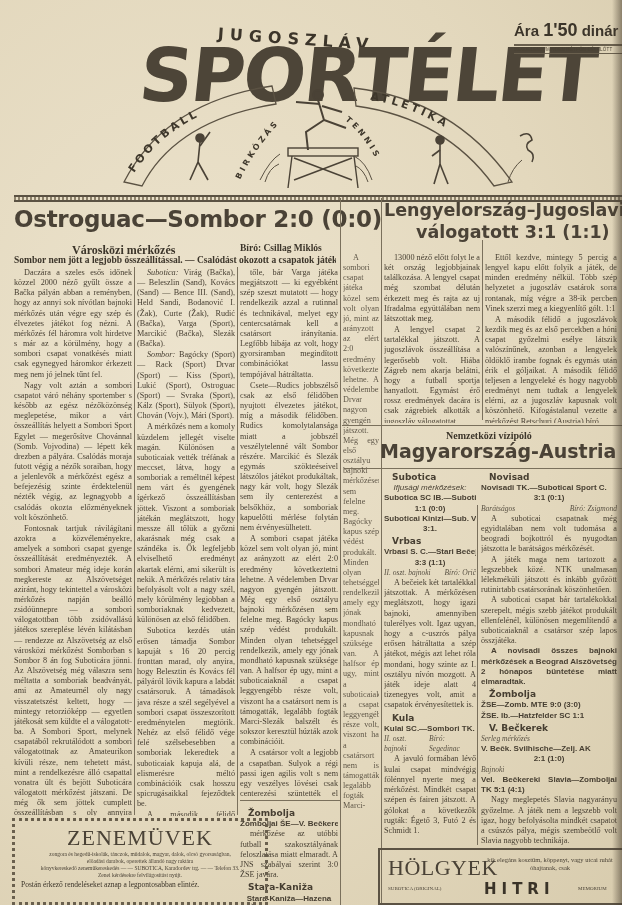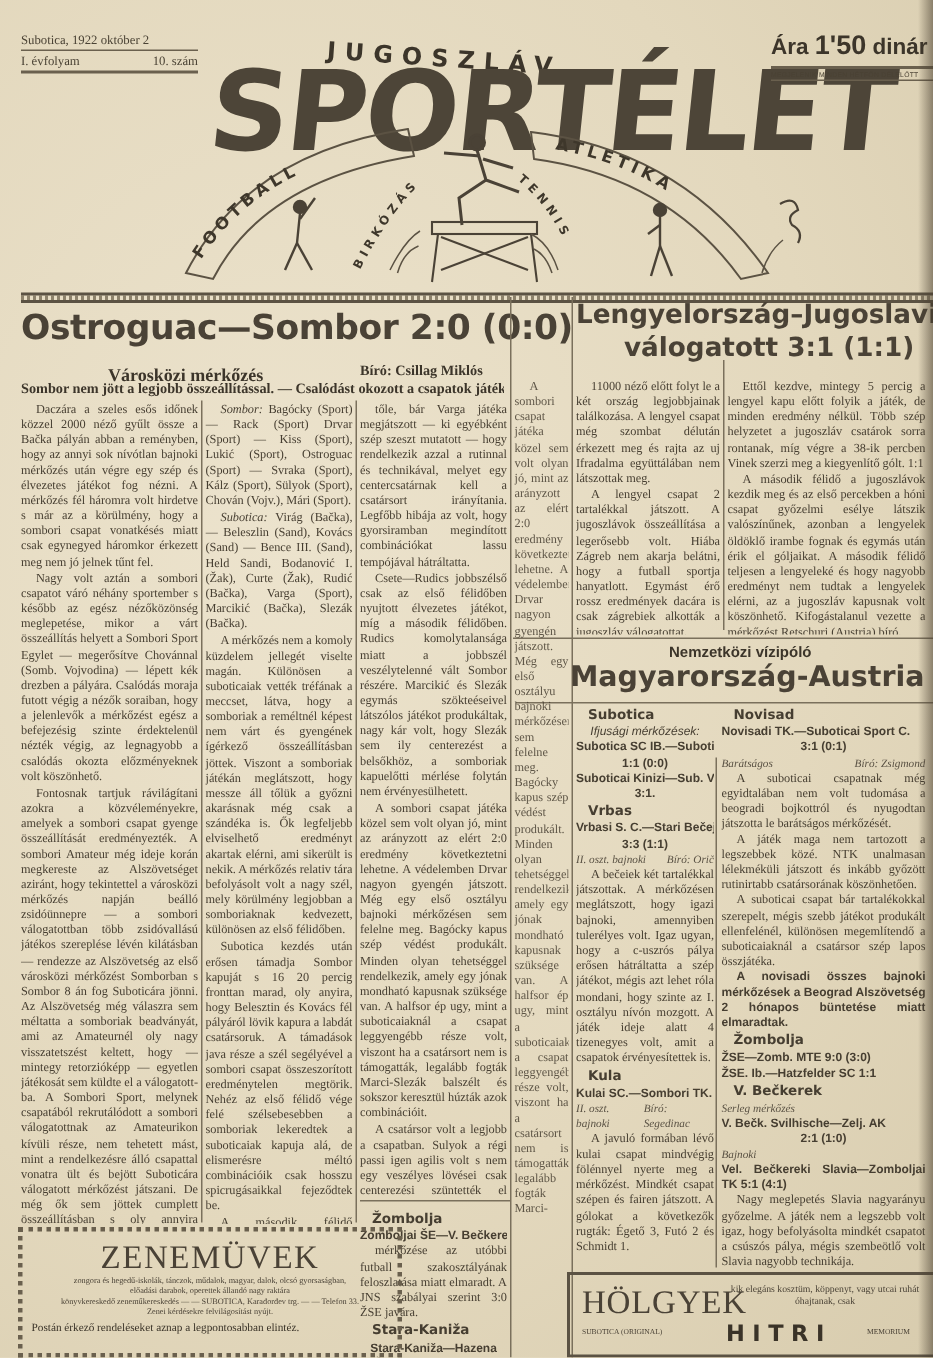--- a/index.html
+++ b/index.html
@@ -40,21 +40,21 @@
   .hl-right-2 { position: absolute; left: 416px; top: 222px; font-family: "DejaVu Sans", sans-serif; font-weight: bold; font-size: 17.5px; color: #4a4236; white-space: nowrap; }
 
   .vline { position: absolute; width: 1px; background: #7a705c; }
   .hline { position: absolute; height: 1px; background: #7a705c; }
 
   .col { position: absolute; font-size: 8.2px; line-height: 10.15px; text-align: justify; color: #463e31; overflow: hidden; hyphens: auto; }
   .col p { text-indent: 10px; margin-bottom: 1px; }
   .col .lineup { text-indent: 10px; }
   .col .it { font-style: italic; }
 
-  .hl-water-kicker { position: absolute; left: 446px; top: 430px; font-family: Liberation Sans, sans-serif; font-weight: bold; font-size: 10px; color: #3c352a; }
+  .hl-water-kicker { position: absolute; left: 446px; top: 430px; font-family: Liberation Serif, serif; font-weight: bold; font-size: 10px; color: #3c352a; }
   .hl-water { position: absolute; left: 380px; top: 440px; font-family: "DejaVu Sans", sans-serif; font-weight: bold; font-size: 19px; color: #4a4236; white-space: nowrap; }
 
   .res { position: absolute; font-size: 8.2px; line-height: 10.2px; color: #463e31; overflow: hidden; }
   .res .place { font-family: "DejaVu Sans", sans-serif; font-weight: bold; font-size: 9px; margin: 2px 0 1px 8px; }
   .res .match { font-family: "Liberation Sans", sans-serif; font-weight: bold; font-size: 8px; white-space: nowrap; }
   .res .score { text-align: center; font-family: "Liberation Sans", sans-serif; font-weight: bold; font-size: 8px; }
   .res .meta { font-style: italic; font-size: 7.5px; display: flex; justify-content: space-between; color: #5a5244; }
   .res .txt { text-align: justify; text-indent: 10px; }
   .res .subhead { font-family: "Liberation Sans", sans-serif; font-weight: bold; font-size: 8px; text-align: justify; }
 
@@ -72,29 +72,20 @@
   .ad-holgy .smallL { position: absolute; left: 8px; top: 36px; font-size: 5px; color: #4a4236; }
   .ad-holgy .smallR { position: absolute; left: 198px; top: 36px; font-size: 5px; color: #4a4236; }
   .ad-holgy .bottom { position: absolute; left: 8px; top: 45px; font-size: 7px; white-space: nowrap; color: #4a4236; margin-top: 28px; }
   .ad-holgy .bottom b { letter-spacing: 1px; }
 </style>
 </head>
 <body>
 
 <div class="page">
 
-  <div class="mh-left">
-    <div class="row">
-      <span>Subotica, 1922 október 2</span>
-    </div>
-    <div class="row">
-      <span>I. évfolyam</span>
-      <span>10. szám</span>
-    </div>
-  </div>
 
   <div class="kicker">JUGOSZLÁV</div>
 
   <div class="title-word">SPORTÉLET</div>
 
   <svg class="logo" viewBox="0 0 430 150">
     <defs>
       <path id="arcL" d="M 20 140 Q 60 70 160 55"></path>
       <path id="arcR" d="M 250 58 Q 340 70 390 140"></path>
       <path id="arcML" d="M 130 140 Q 150 100 175 78"></path>
@@ -172,41 +163,41 @@
   <div class="hline" style="left:240px;top:800px;width:100px;"></div>
 
   <div class="col" style="left:14px;top:268px;width:118px;height:548px;">
     <p>Daczára a szeles esős időnek közzel 2000 néző gyűlt össze a Bačka pályán abban a reményben, hogy az annyi sok nívótlan bajnoki mérkőzés után végre egy szép és élvezetes játékot fog nézni. A mérkőzés fél háromra volt hirdetve s már az a körülmény, hogy a sombori csapat vonatkésés miatt csak egynegyed háromkor érkezett meg nem jó jelnek tűnt fel.</p>
     <p>Nagy volt aztán a sombori csapatot váró néhány sportember s később az egész nézőközönség meglepetése, mikor a várt összeállítás helyett a Sombori Sport Egylet — megerősítve Chovánnal (Somb. Vojvodina) — lépett kék drezben a pályára. Csalódás moraja futott végig a nézők soraiban, hogy a jelenlevők a mérkőzést egész a befejezésig szinte érdektelenül nézték végig, az legnagyobb a csalódás okozta előzményeknek volt köszönhető.</p>
     <p>Fontosnak tartjuk rávilágítani azokra a közvéleményekre, amelyek a sombori csapat gyenge összeállítását eredményezték. A sombori Amateur még ideje korán megkereste az Alszövetséget aziránt, hogy tekintettel a városközi mérkőzés napján beálló zsidóünnepre — a sombori válogatottban több zsidóvallású játékos szereplése lévén kilátásban — rendezze az Alszövetség az első városközi mérkőzést Somborban s Sombor 8 án fog Suboticára jönni. Az Alszövetség még válaszra sem méltatta a somboriak beadványát, ami az Amateurnél oly nagy visszatetszést keltett, hogy — mintegy retorzióképp — egyetlen játékosát sem küldte el a válogatott-ba. A Sombori Sport, melynek csapatából rekrutálódott a sombori válogatottnak az Amateurikon kívüli része, nem tehetett mást, mint a rendelkezésre álló csapattal vonatra ült és bejött Suboticára válogatott mérkőzést játszani. De még ők sem jöttek cumplett összeállításban s oly annyira kellemetlen helyzetben voltak, hogy kényszerűségből az egyik Suboticán katonáskodó treningei nélkülöző játékosukat voltak kénytelenek az utcán megfogni és kapacitálással rávenni, hogy játszon a somboni válogatottban.</p>
 
   </div>
 
   <div class="col" style="left:137px;top:268px;width:98px;height:548px;">
+    <p class="lineup"><span class="it">Subotica:</span> <span>Virág (Bačka), — Beleszlin (Sand), Kovács (Sand) — Bence III. (Sand), Held Sandi, Bodanović I. (Žak), Curte (Žak), Rudić (Bačka), Varga (Sport), Marcikić (Bačka), Slezák (Bačka).</span></p>
     <p class="lineup"><span class="it">Sombor:</span> <span>Bagócky (Sport) — Rack (Sport) Drvar (Sport) — Kiss (Sport), Lukić (Sport), Ostroguac (Sport) — Svraka (Sport), Kálz (Sport), Sülyok (Sport), Chován (Vojv.), Mári (Sport).</span></p>
-    <p class="lineup"><span class="it">Subotica:</span> <span>Virág (Bačka), — Beleszlin (Sand), Kovács (Sand) — Bence III. (Sand), Held Sandi, Bodanović I. (Žak), Curte (Žak), Rudić (Bačka), Varga (Sport), Marcikić (Bačka), Slezák (Bačka).</span></p>
     <p>A mérkőzés nem a komoly küzdelem jellegét viselte magán. Különösen a suboticaiak vették tréfának a meccset, látva, hogy a somboriak a reméltnél képest nem várt és gyengének ígérkező összeállításban jöttek. Viszont a somboriak játékán meglátszott, hogy messze áll tőlük a győzni akarásnak még csak a szándéka is. Ők legfeljebb elviselhető eredményt akartak elérni, ami sikerült is nekik. A mérkőzés relativ tára befolyásolt volt a nagy szél, mely körülmény legjobban a somboriaknak kedvezett, különösen az első félidőben.</p>
     <p>Subotica kezdés után erősen támadja Sombor kapuját s 16 20 percig fronttan marad, oly anyira, hogy Belesztin és Kovács fél pályáról lövik kapura a labdát csatársoruk. A támadások java része a szél segélyével a sombori csapat összeszorított eredménytelen megtörik. Nehéz az első félidő vége felé szélsebesebben a somboriak lekeredtek a suboticaiak kapuja alá, de elismerésre méltó combinációik csak hosszu spicrugásaikkal fejeződtek be.</p>
     <p>A második félidő ugyszólván teljesen a suboticaiaké, s hogy nagyobb eredményt nem értek el, az jórészt Sombor szerencséjén és a suboticai halfsor gyenge szereplésén mulott. Az első gólt a II. félidő 3 percében egy cornerrugásból fejelt Varga, míg a második a 28. percben Marci kiszúrását befejező közelről lövésből eredt.</p>
 
   </div>
 
   <div class="col" style="left:240px;top:268px;width:98px;height:530px;">
     <p>tőle, bár Varga játéka megjátszott — ki egyébként szép szeszt mutatott — hogy rendelkezik azzal a rutinnal és technikával, melyet egy centercsatárnak kell a csatársort irányítania. Legfőbb hibája az volt, hogy gyorsiramban megindított combinációkat lassu tempójával hátráltatta.</p>
     <p>Csete—Rudics jobbszélső csak az első félidőben nyujtott élvezetes játékot, míg a második félidőben. Rudics komolytalansága miatt a jobbszél veszélytelenné vált Sombor részére. Marcikić és Slezák egymás szökteéseivel látszólos játékot produkáltak, nagy kár volt, hogy Slezák sem ily centerezést a belsőkhöz, a somboriak kapuelőtti mérlése folytán nem érvényesülhetett.</p>
     <p>A sombori csapat játéka közel sem volt olyan jó, mint az arányzott az elért 2:0 eredmény következtetni lehetne. A védelemben Drvar nagyon gyengén játszott. Még egy első osztályu bajnoki mérkőzésen sem felelne meg. Bagócky kapus szép védést produkált. Minden olyan tehetséggel rendelkezik, amely egy jónak mondható kapusnak szüksége van. A halfsor ép ugy, mint a suboticaiaknál a csapat leggyengébb része volt, viszont ha a csatársort nem is támogatták, legalább fogták Marci-Slezák balszélt és sokszor keresztül húzták azok combinációit.</p>
     <p>A csatársor volt a legjobb a csapatban. Sulyok a régi passi igen agilis volt s nem egy veszélyes lövései csak centerezési szüntették el Virág mellett. Partnerei Kálly és hasznosan igyekeztek segítséget nyujtani neki. Mári hirtelen lefutásai nagy tetszést arattak. Chován bizonytalanul mozgott a neki szokatlan környezetben.</p>
 
   </div>
 
   <div class="hl-right-1">Lengyelország–Jugoslavia</div>
   <div class="hl-right-2">válogatott 3:1 (1:1)</div>
 
   <div class="col" style="left:384px;top:253px;width:96px;height:170px;">
-    <p>11000 néző előtt folyt le a két ország legjobbjainak találkozása. A lengyel csapat még szombat délután érkezett meg és rajta az uj Ifradalma együttálában nem látszottak meg.</p>
+    <p>13000 néző előtt folyt le a két ország legjobbjainak találkozása. A lengyel csapat még szombat délután érkezett meg és rajta az uj Ifradalma együttálában nem látszottak meg.</p>
     <p>A lengyel csapat 2 tartalékkal játszott. A jugoszlávok összeállítása a legerősebb volt. Hiába Zágreb nem akarja belátni, hogy a futball sportja hanyatlott. Egymást érő rossz eredmények dacára is csak zágrebiek alkották a jugoszláv válogatottat.</p>
 
   </div>
   <div class="col" style="left:485px;top:253px;width:132px;height:170px;">
     <p>Ettől kezdve, mintegy 5 percig a lengyel kapu előtt folyik a játék, de minden eredmény nélkül. Több szép helyzetet a jugoszláv csatárok sorra rontanak, míg végre a 38-ik percben Vinek szerzi meg a kiegyenlítő gólt. 1:1</p>
     <p>A második félidő a jugoszlávok kezdik meg és az első percekben a hóni csapat győzelmi esélye látszik valószínűnek, azonban a lengyelek öldöklő irambe fognak és egymás után érik el góljaikat. A második félidő teljesen a lengyeleké és hogy nagyobb eredményt nem tudtak a lengyelek elérni, az a jugoszláv kapusnak volt köszönhető. Kifogástalanul vezette a mérkőzést Retschuri (Austria) bíró.</p>
   </div>
 
   <div class="col" style="left:343px;top:253px;width:36px;height:560px;opacity:0.85;">
     <p>A sombori csapat játéka közel sem volt olyan jó, mint az arányzott az elért 2:0 eredmény következtetni lehetne. A védelemben Drvar nagyon gyengén játszott. Még egy első osztályu bajnoki mérkőzésen sem felelne meg. Bagócky kapus szép védést produkált. Minden olyan tehetséggel rendelkezik, amely egy jónak mondható kapusnak szüksége van. A halfsor ép ugy, mint a suboticaiaknál a csapat leggyengébb része volt, viszont ha a csatársort nem is támogatták, legalább fogták Marci-Slezák balszélt és sokszor keresztül húzták azok combinációit.</p>

